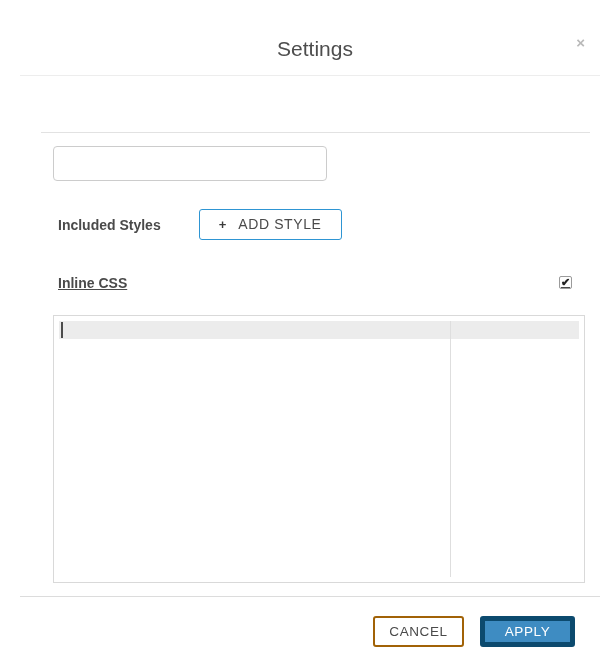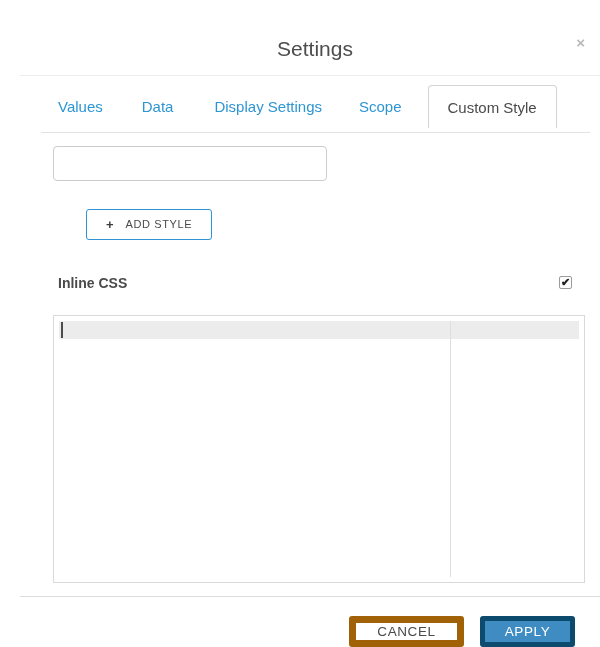--- a/index.html
+++ b/index.html
@@ -71,24 +71,24 @@
 
   .included-row { margin-top: 23px; display: flex; align-items: center; }
   .add-style-btn {
     margin-left: 33px; height: 31px; min-width: 118px;
     background: #fff; border: 1px solid #2e95d3; border-radius: 3px;
     display: inline-flex; align-items: center; justify-content: center;
     padding: 0 14px; cursor: pointer;
     font-family: "Liberation Sans", sans-serif;
   }
   .add-style-plus { font-size: 13px; font-weight: 700; color: #3b3b3b; margin-right: 7px; line-height: 13px; }
-  .add-style-label { font-size: 11px; color: #4a4a4a; letter-spacing: 0.6px; line-height: 13px; }
+  .add-style-label { font-size: 14px; color: #4a4a4a; letter-spacing: 0.6px; line-height: 13px; }
 
   .inline-css-row {
-    margin-top: 21px; display: flex; align-items: center; justify-content: space-between;
+    margin-top: 21px; display: flex; align-items: center; justify-content: space-between; text-decoration: underline;
   }
   .autocomplete-group { display: flex; align-items: center; }
   .checkbox {
     width: 13px; height: 13px; border: 1px solid #9b9b9b; border-radius: 2px;
     background: #fdfdfd; cursor: pointer;
     display: inline-flex; align-items: center; justify-content: center;
     font-size: 11px; line-height: 11px; color: #222; font-weight: 700;
     margin-right: 8px;
   }
   .autocomplete-label { font-size: 14px; color: #4a4a4a; }
@@ -122,53 +122,47 @@
     padding: 14px 30px 0 0;
     display: flex; justify-content: flex-end; align-items: flex-start;
   }
   .btn {
     height: 31px; border-radius: 3px; cursor: pointer;
     font-family: "Liberation Sans", sans-serif;
     font-size: 13.5px; letter-spacing: 0.6px;
     display: inline-flex; align-items: center; justify-content: center;
   }
   .btn-cancel {
-    width: 115px; background: #fff; border: 7px solid #a16207; color: #4a4a4a;
+    width: 91px; background: #fff; border: 2px solid #a16207; color: #4a4a4a;
     margin-right: 11px;
   }
   .btn-apply {
     width: 95px; background: #3e8cc2; border: 5px solid #0c4a6e; color: #fff;
   }
 </style>
 </head>
 <body>
 
 <div class="dialog">
 
   <div class="header">
     <div class="title">Settings</div>
     <div class="close">×</div>
   </div>
 
   <div class="tab-area">
     <div class="tab-line"></div>
-    <div class="tabs">
-      <div class="tab-link">Values</div>
-      <div class="tab-link">Data</div>
-      <div class="tab-link">Display Settings</div>
-      <div class="tab-link">Scope</div>
-      <div class="tab-active">Custom Style</div>
-    </div>
   </div>
 
   <div class="content">
 
     <input class="css-class-input" type="text" value="" placeholder="" style="">
 
     <div class="included-row">
+      <span class="field-label">Included Styles</span>
       <button class="add-style-btn">
         <span class="add-style-plus">+</span>
         <span class="add-style-label">ADD STYLE</span>
       </button>
     </div>
 
     <div class="inline-css-row">
       <span class="field-label">Inline CSS</span>
       <span class="autocomplete-group">
         <span class="checkbox">✔</span>

